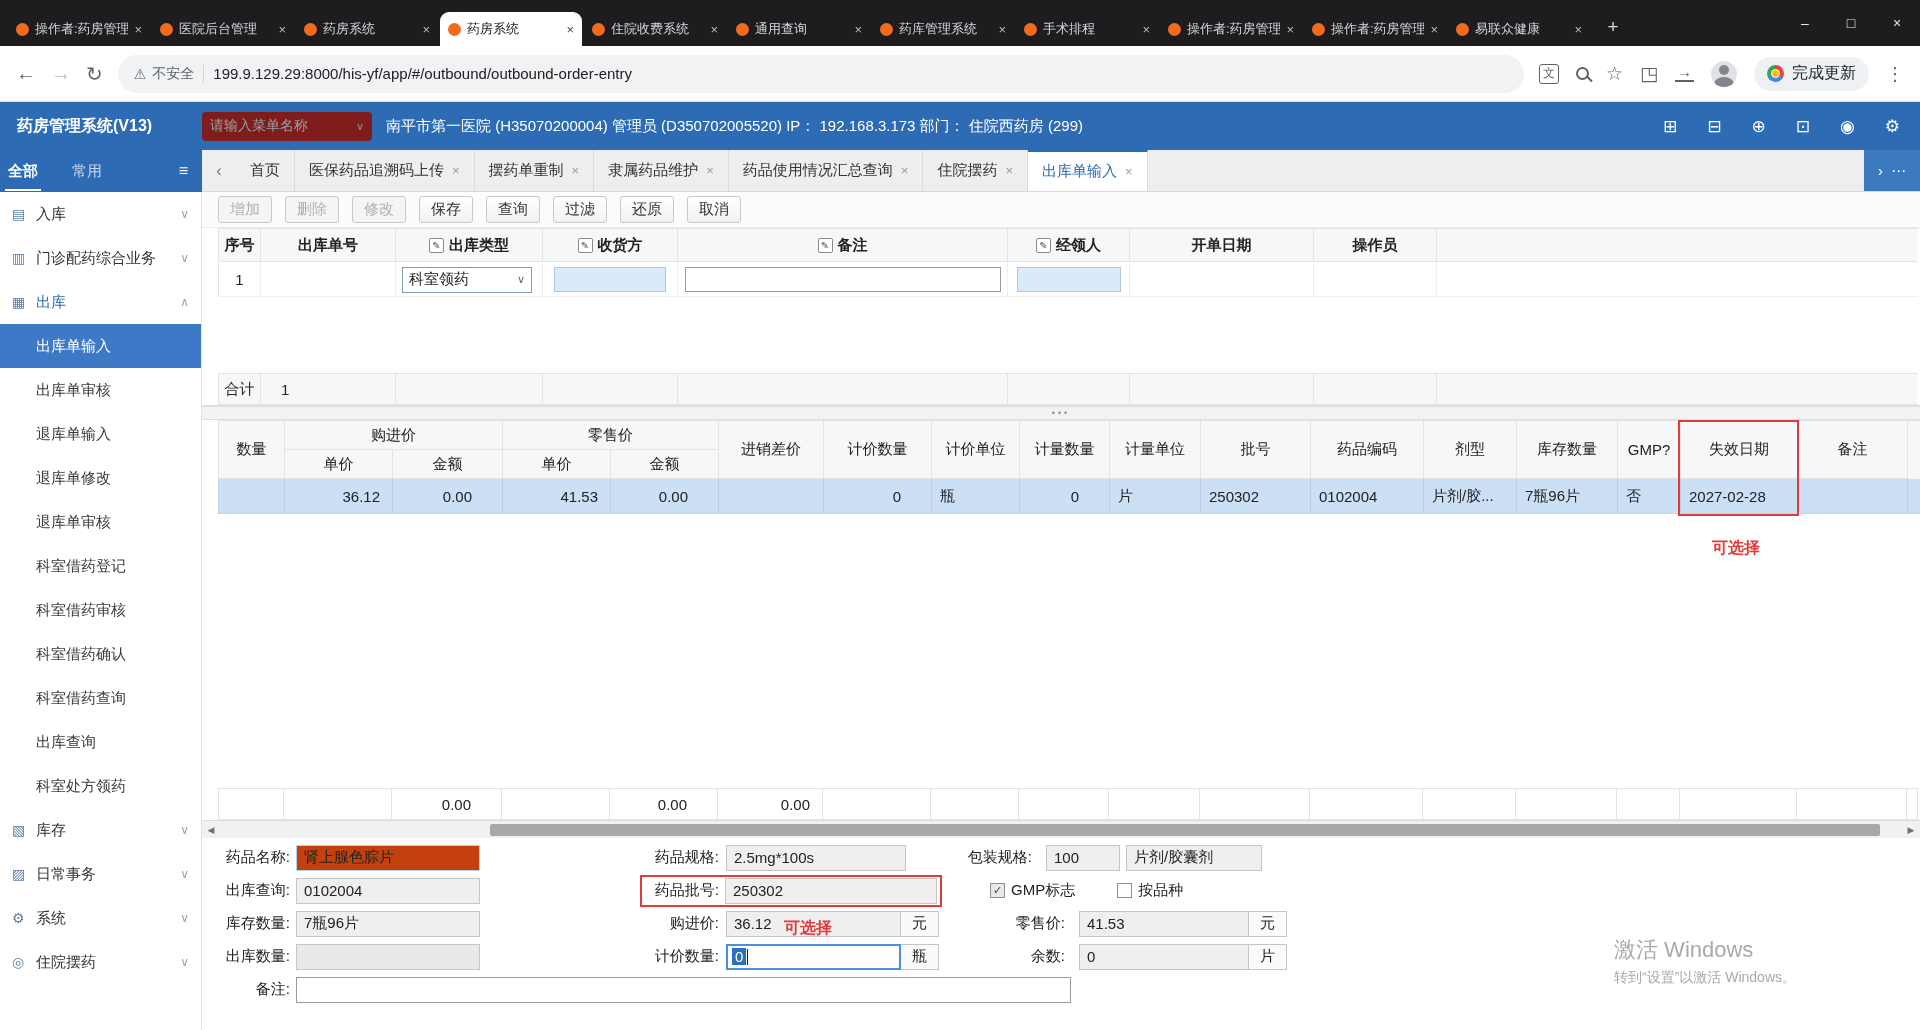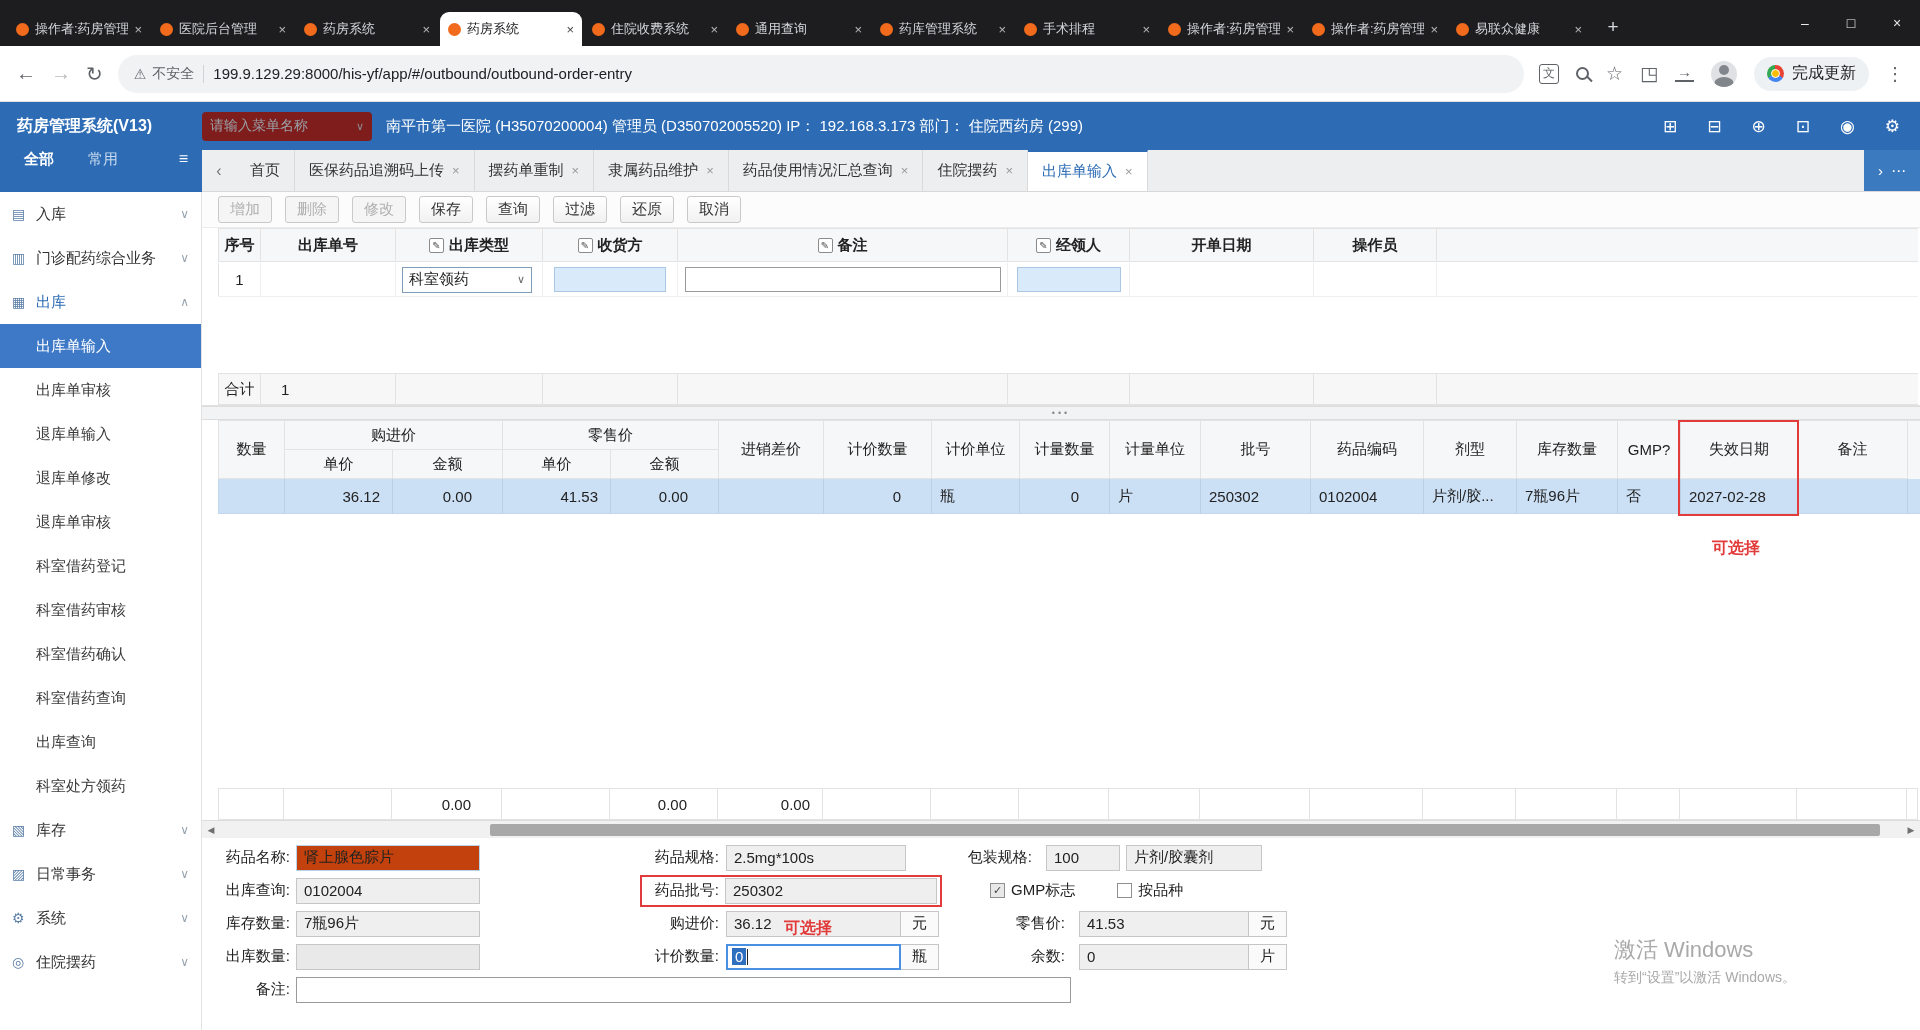--- a/index.html
+++ b/index.html
@@ -43,21 +43,21 @@
   .app-header { height:48px; background:#2d6cb5; display:flex; align-items:center; color:#fff; }
   .brand { width:202px; flex:none; font-size:16px; font-weight:bold; padding-left:17px; }
   .menu-search { width:170px; height:29px; background:#7f1d1d; border-radius:4px; color:#9aa0a6; font-size:14px;
                  display:flex; align-items:center; justify-content:space-between; padding:0 8px; margin-right:14px; flex:none; }
   .menu-search .arr { color:#8a8f94; font-size:11px; }
   .org-info { font-size:15px; white-space:nowrap; }
   .hdr-ics { margin-left:auto; display:flex; gap:30px; padding-right:20px; font-size:17px; align-items:center; }
 
   
   .subheader { display:flex; height:42px; }
-  .side-top { width:202px; flex:none; background:#2d6cb5; display:flex; color:#c8d9ee; font-size:15px; padding-left:24px; gap:34px; }
+  .side-top { width:202px; flex:none; background:#2d6cb5; display:flex; align-items:center; color:#c8d9ee; font-size:15px; padding-left:8px; gap:34px; }
   .side-tab { position:relative; }
   .side-tab.active { color:#fff; font-weight:bold; }
   .side-tab.active::after { content:""; position:absolute; left:-3px; right:-3px; bottom:-10px; height:2px; background:#fff; }
   .side-burger { margin-left:auto; margin-right:14px; color:#fff; font-size:16px; }
   .tabstrip { flex:1; background:#eceef0; display:flex; align-items:stretch; border-bottom:1px solid #d8d8d8; }
   .strip-chev { width:34px; display:flex; align-items:center; justify-content:center; color:#777; font-size:16px; }
   .wtab { display:flex; align-items:center; gap:8px; padding:0 14px; font-size:15px; color:#333; border-right:1px solid #dadada; white-space:nowrap; }
   .wtab.active { background:#fff; color:#2d6cb5; border-top:2px solid #2d6cb5; }
   .wtab .x { color:#999; font-size:13px; }
   .strip-right { margin-left:auto; width:56px; background:#3c7ac0; color:#fff; display:flex; align-items:center; justify-content:center; gap:8px; font-size:15px; }

